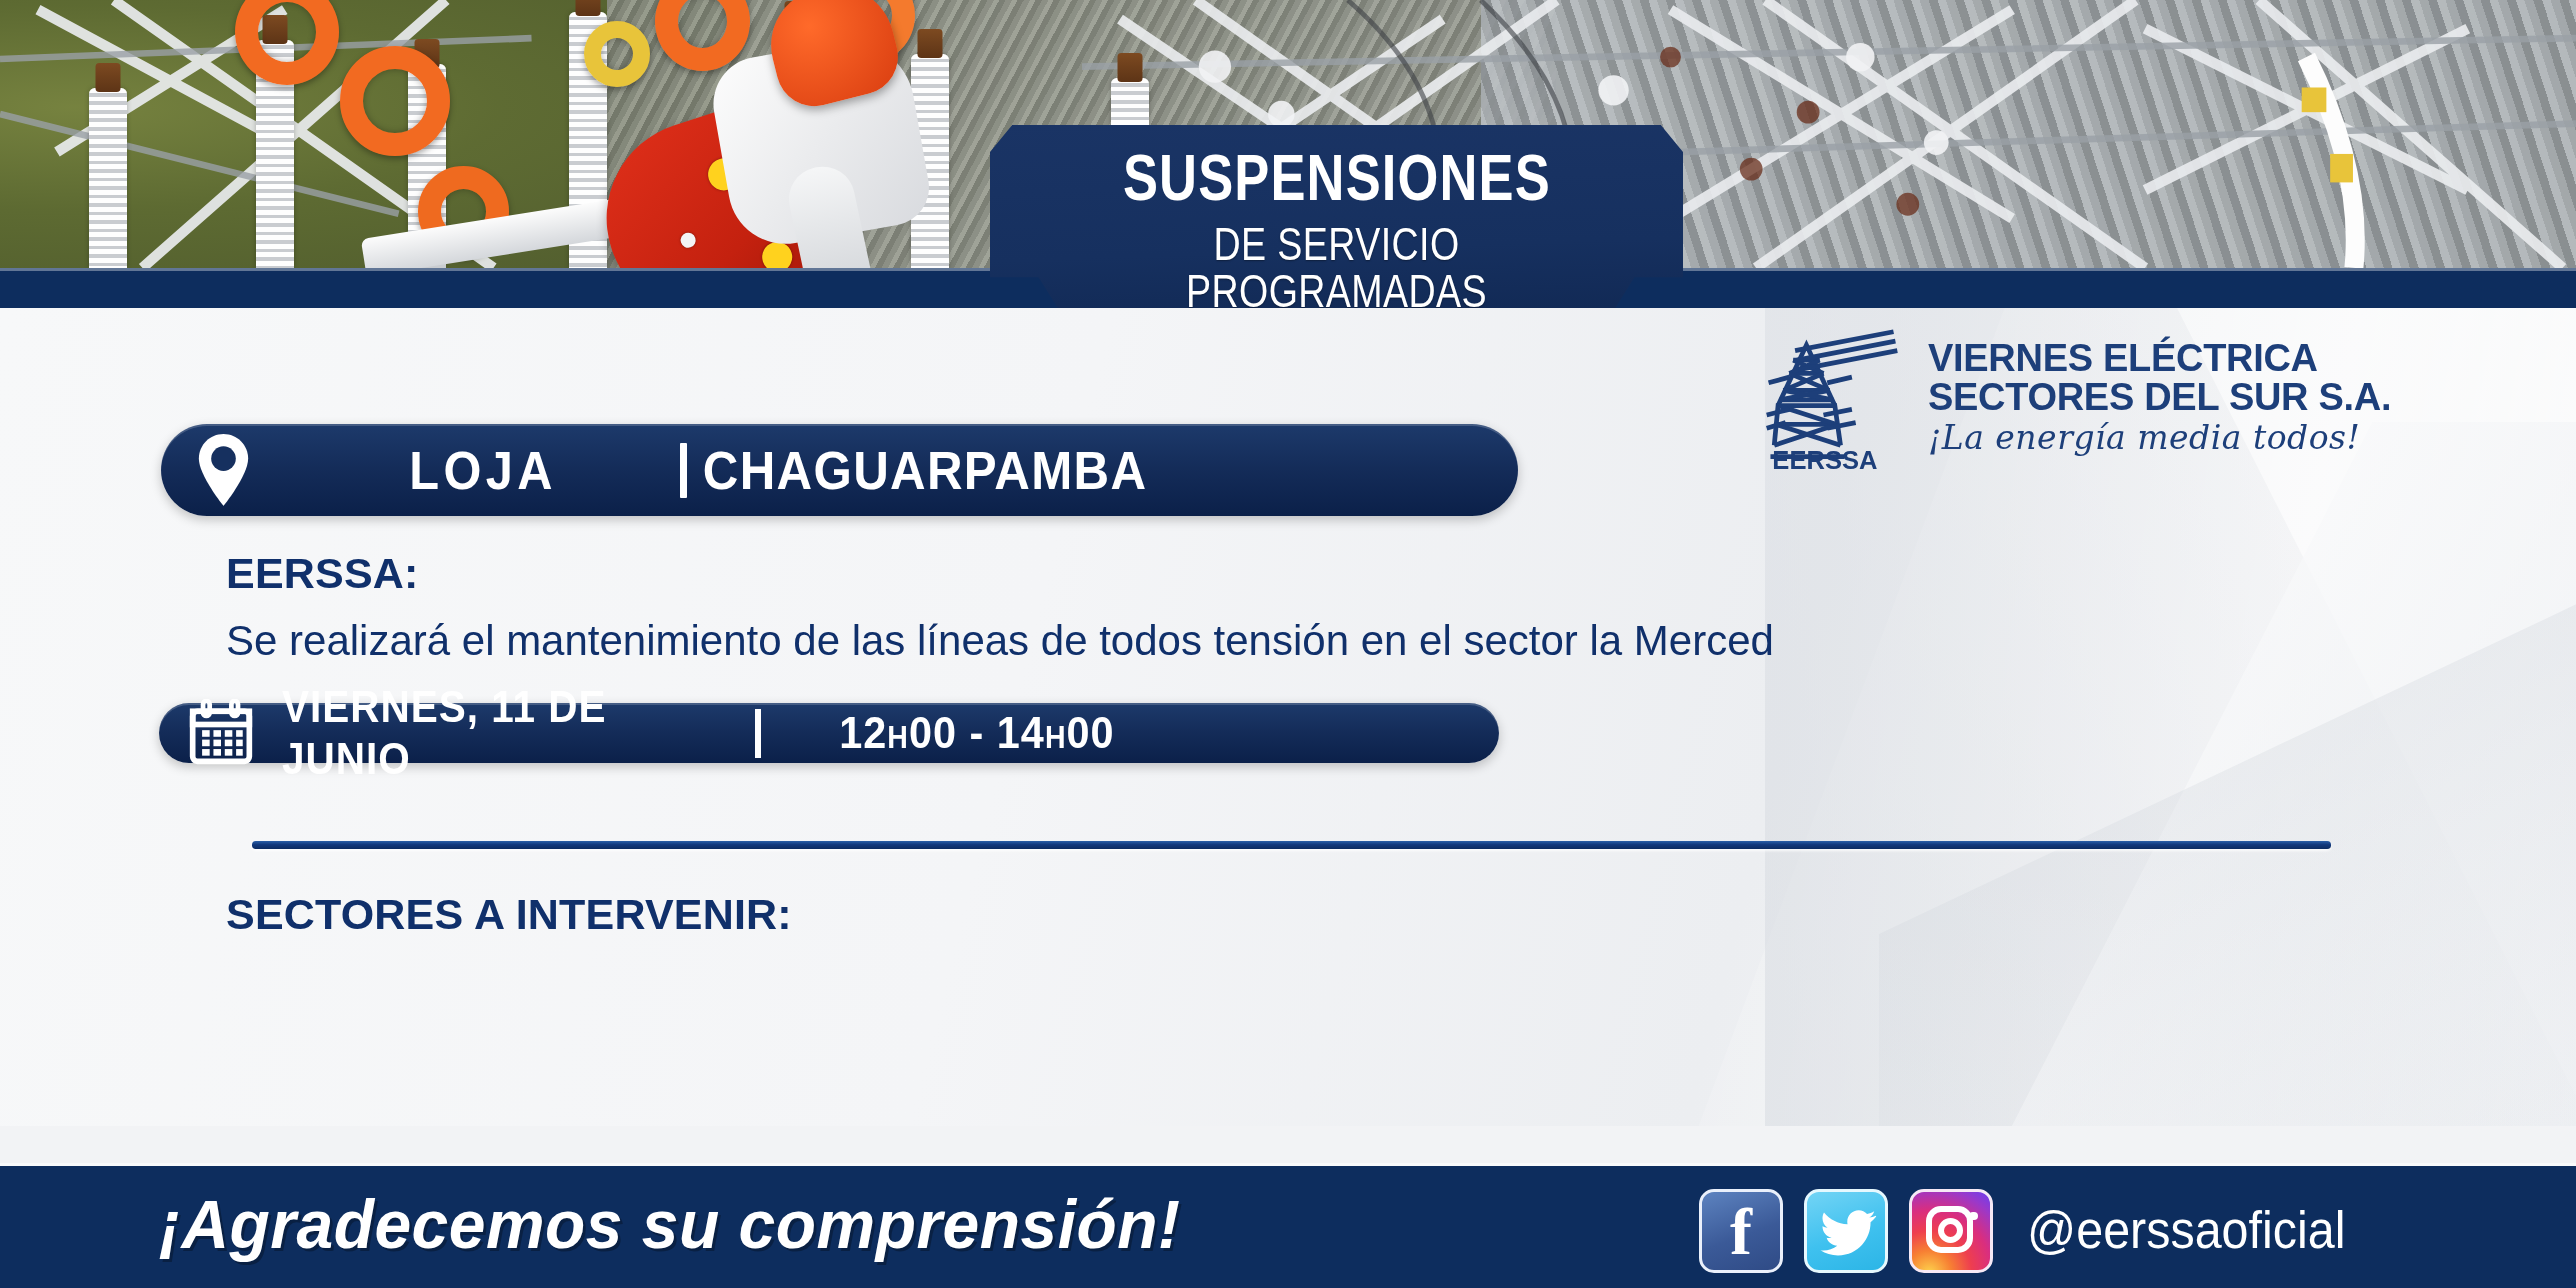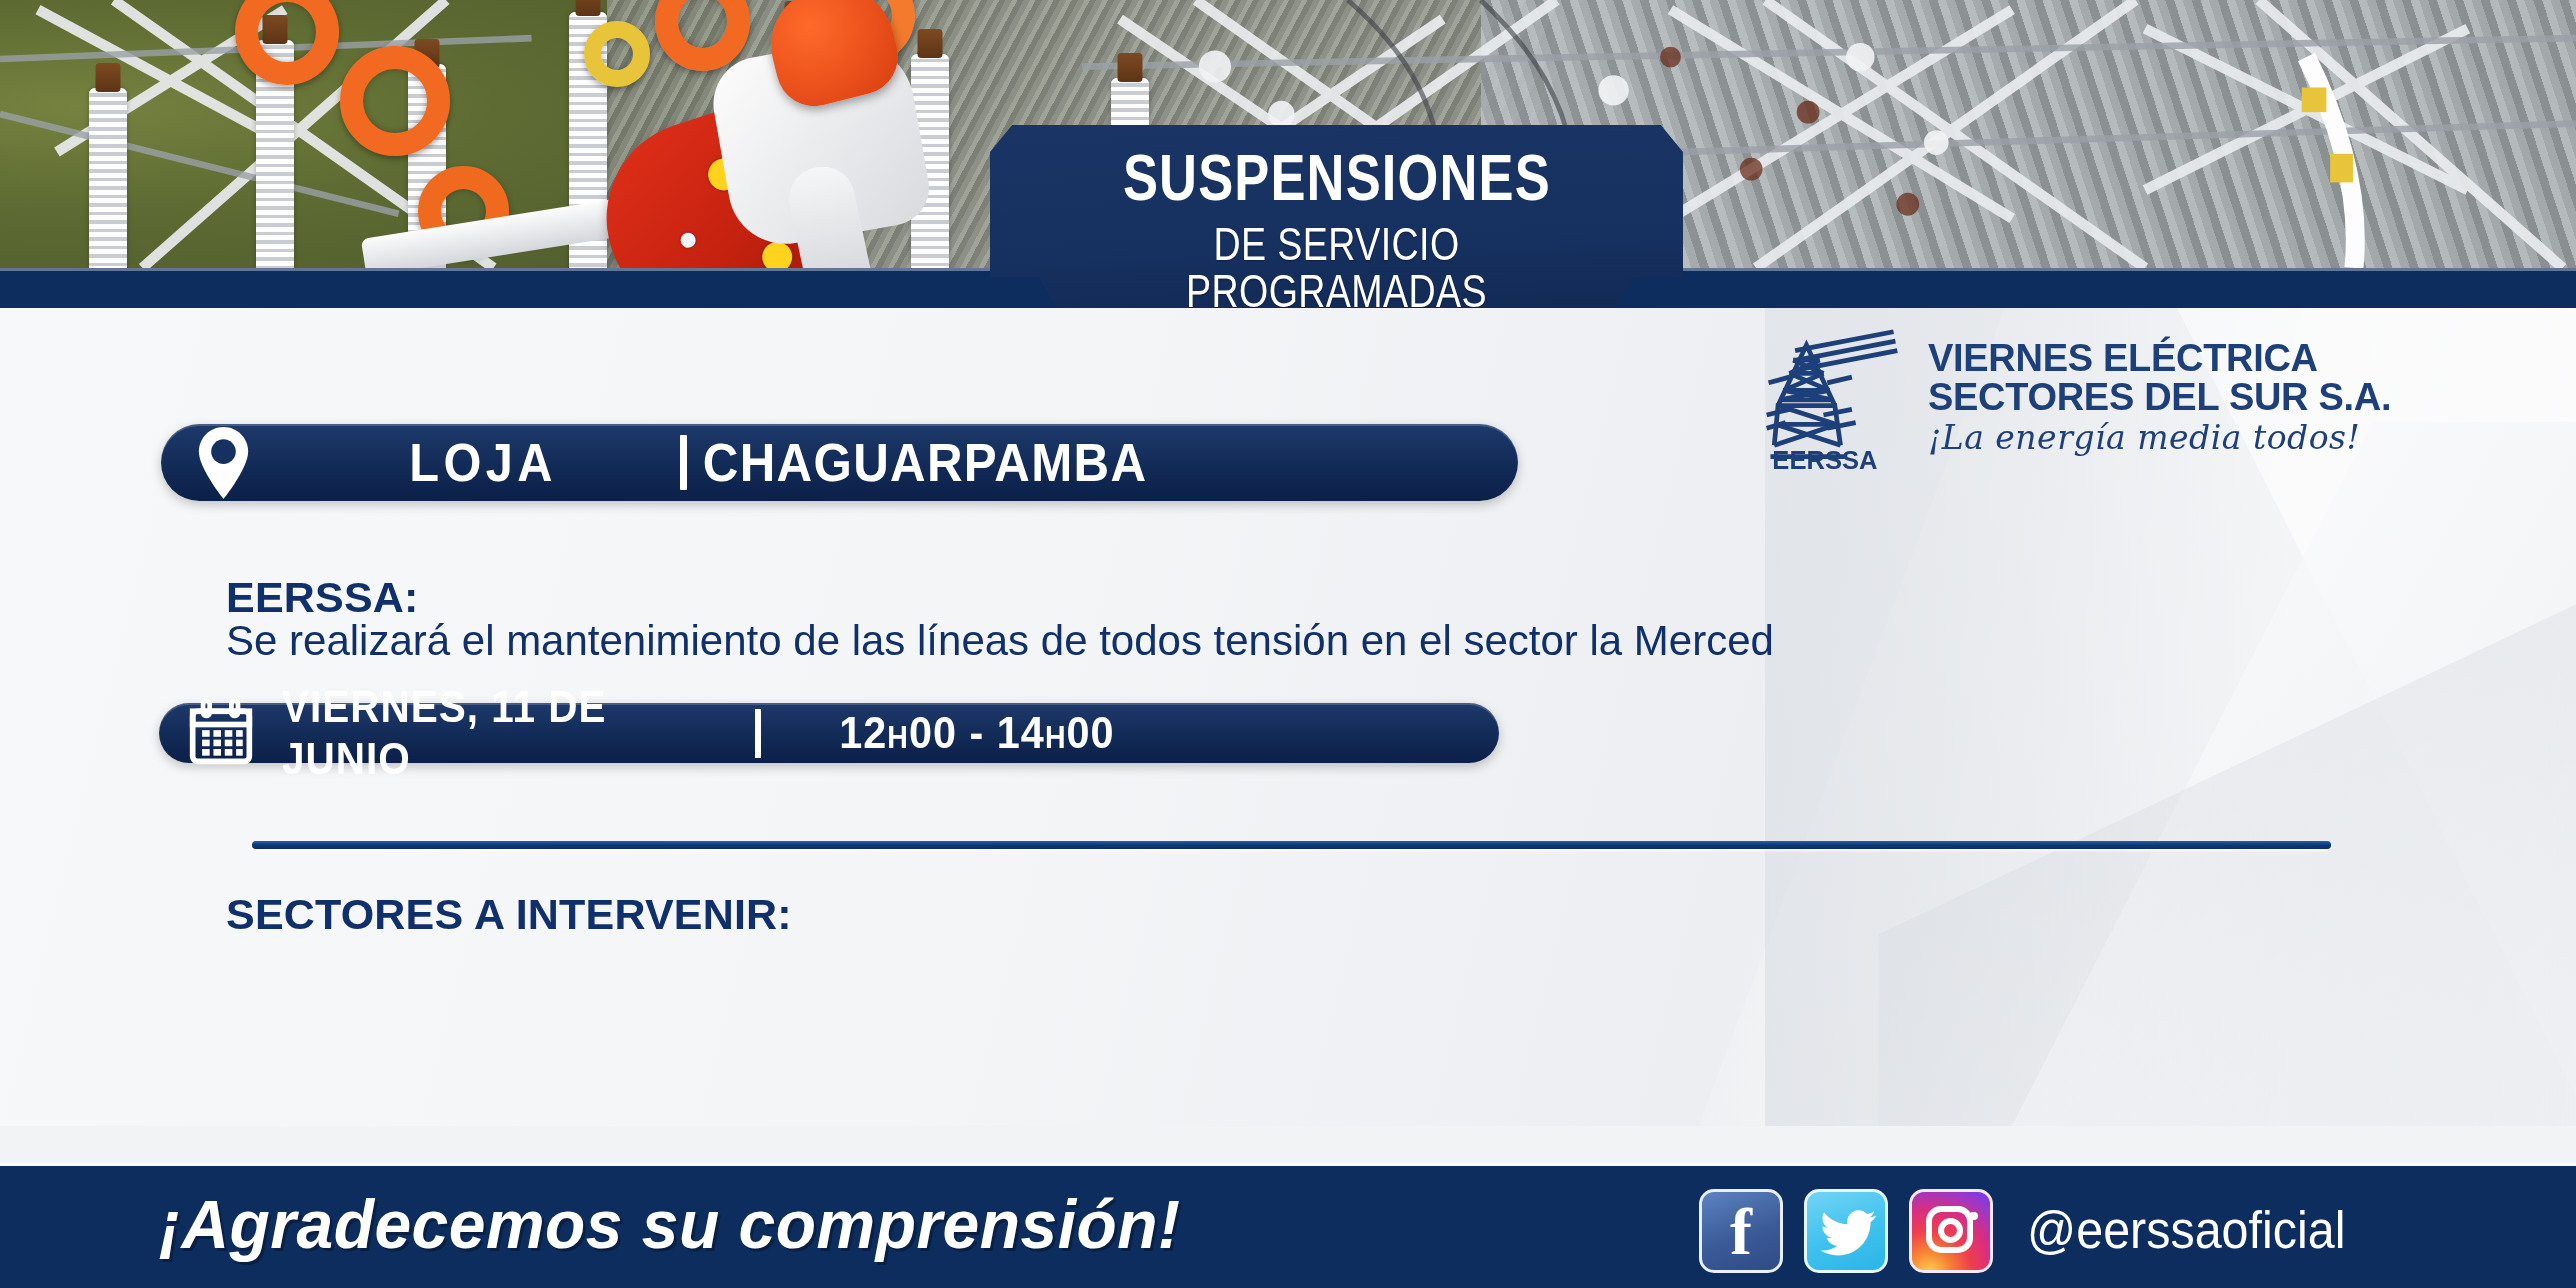--- a/index.html
+++ b/index.html
@@ -186,21 +186,21 @@
 
   
   .pill{
     position:absolute;
     background:linear-gradient(180deg,#1d3a6b 0%,#142c59 48%,#0b2049 100%);
     border-radius:66px;
     box-shadow:0 3.8px 10.4px rgba(0,0,0,.22), inset 0 1.9px 0 rgba(255,255,255,.18);
     display:flex;align-items:center;
     color:#fff;
   }
-  .pill-loc{left:161px;top:424px;width:1357px;height:77px;}
+  .pill-loc{left:161px;top:424px;width:1357px;height:92px;}
   .pill-date{left:159px;top:703px;width:1340px;height:60px;}
 
   .pin-wrap{width:125px;display:flex;align-items:center;justify-content:center;flex:0 0 auto;}
   .cal-wrap{width:123px;display:flex;align-items:center;justify-content:center;flex:0 0 auto;}
 
   .pill-loc .txtA{
     flex:0 0 auto;width:394px;text-align:center;
     font-family:"Liberation Sans Narrow","Liberation Sans",sans-serif;
     font-weight:bold;font-size:53px;letter-spacing:4.7px;
     transform:scaleX(.92);
@@ -225,21 +225,21 @@
     padding-left:85px;
     font-family:"Liberation Sans Narrow","Liberation Sans",sans-serif;
     font-weight:bold;font-size:45px;letter-spacing:1.1px;
     transform:scaleX(.92);transform-origin:left center;
   }
   .dB .hh{font-size:31px;}
 
   
   .lbl-eerssa{
     position:absolute;left:226px;top:549px;
-    font-weight:bold;font-size:43px;color:#10306b;letter-spacing:0.2px;margin-top:24px;
+    font-weight:bold;font-size:43px;color:#10306b;letter-spacing:0.2px;
   }
   .txt-desc{
     position:absolute;left:226px;top:617px;
     font-size:42px;color:#10306b;letter-spacing:0;
   }
   .rule{
     position:absolute;left:252px;top:841px;width:2079px;height:7.6px;
     background:linear-gradient(180deg,#2a5fa8 0%,#12397d 45%,#0c2b61 100%);
     border-radius:3.8px;
     box-shadow:0 1.9px 2.8px rgba(255,255,255,.8);

